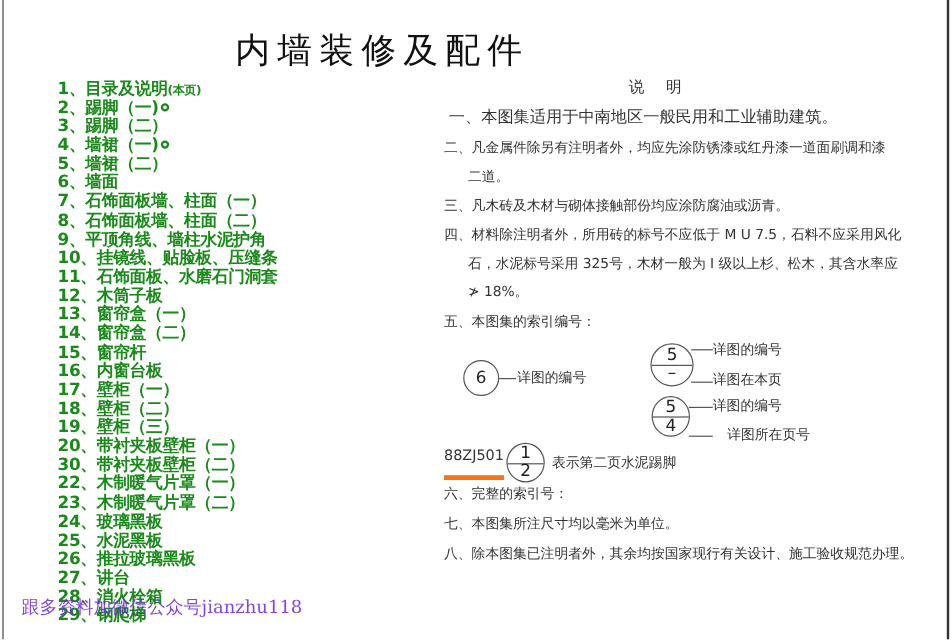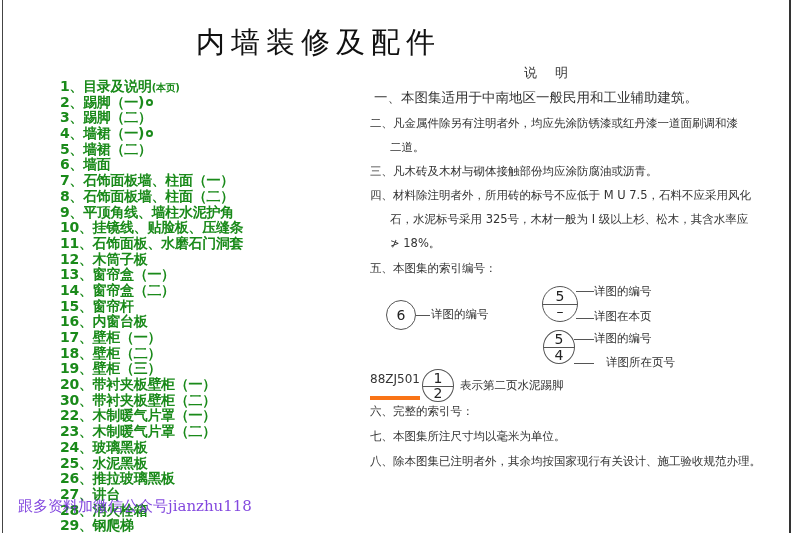--- a/index.html
+++ b/index.html
@@ -2,21 +2,21 @@
 <html><head>
   <meta charset="utf-8">
   <style>
     html, body { margin: 0; padding: 0; background: #ffffff; }
     body { width: 793px; height: 533px; position: relative; overflow: hidden;
       font-family: "DejaVu Sans", sans-serif; color: #222; }
     .frame-left { position: absolute; left: 2px; top: 0; width: 1px; height: 533px; background: #444; }
     .frame-right { position: absolute; left: 789px; top: 0; width: 2px; height: 533px; background: #333; }
     .title { position: absolute; left: 0; width: 637px; top: 4px; text-align: center;
       font-size: 29px; letter-spacing: 6px; color: #111; font-weight: normal; }
-    .toc { position: absolute; left: 44px; top: 63px; margin: 16px; padding: 0; list-style: none; }
+    .toc { position: absolute; left: 44px; top: 63px; margin: 4px; padding: 0; list-style: none; }
     .toc li { height: 15.7px; line-height: 15.7px; font-size: 14px; font-weight: bold;
       color: #1a8a1a; white-space: nowrap; letter-spacing: -0.3px; }
     .toc li .note { font-size: 10px; }
     .toc li .mark { display: inline-block; width: 7px; height: 7px; border-radius: 50%;
       border: 2px solid #1a8a1a; box-sizing: border-box; margin-left: 2px; vertical-align: 1px; }
     .watermark { position: absolute; left: 18px; top: 497px; font-family: "DejaVu Serif", serif;
       font-size: 15px; color: #6d28d9; opacity: 0.85; white-space: nowrap; }
     .notes { position: absolute; left: 370px; top: 0; width: 410px; font-size: 11.5px; color: #333; }
     .notes .heading { position: absolute; left: 154px; top: 64px; font-size: 13px; letter-spacing: 18px; }
     .notes .line { position: absolute; white-space: nowrap; }

